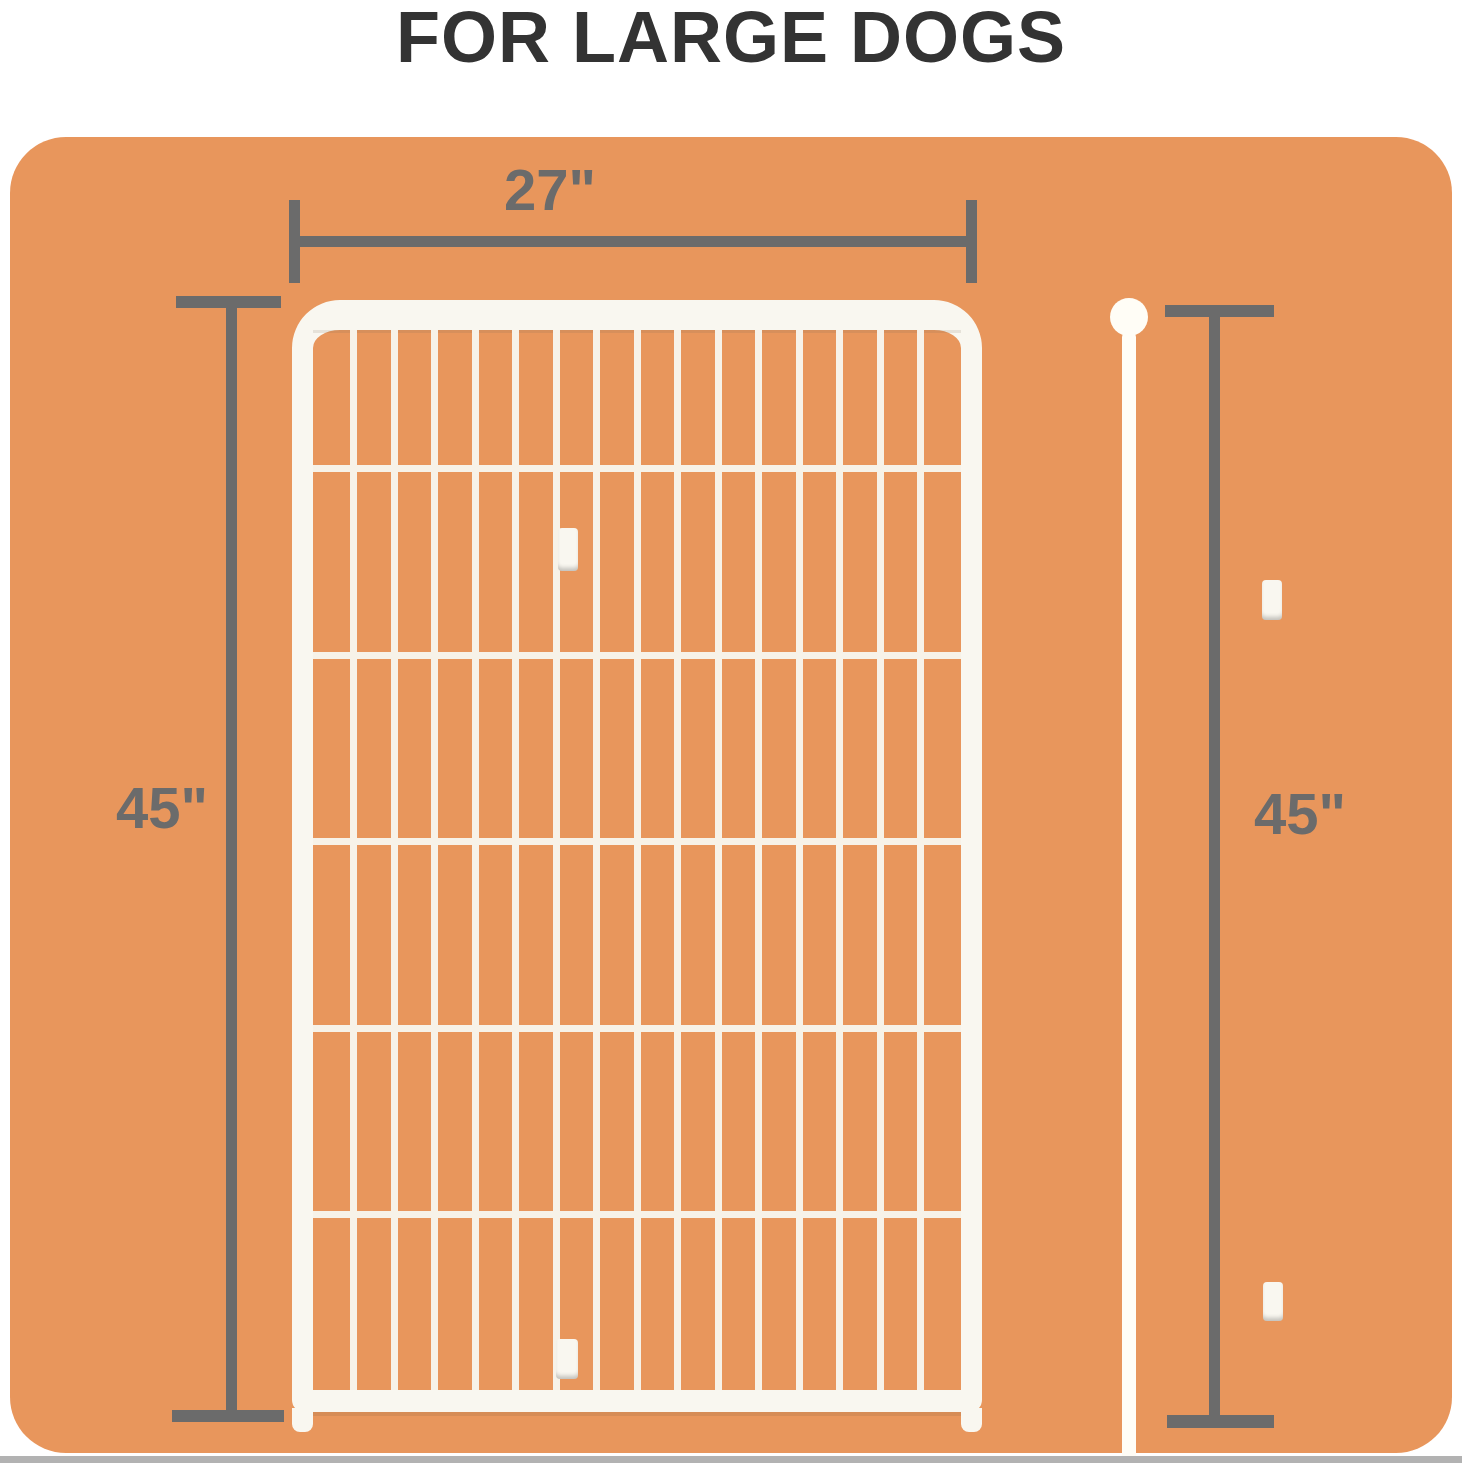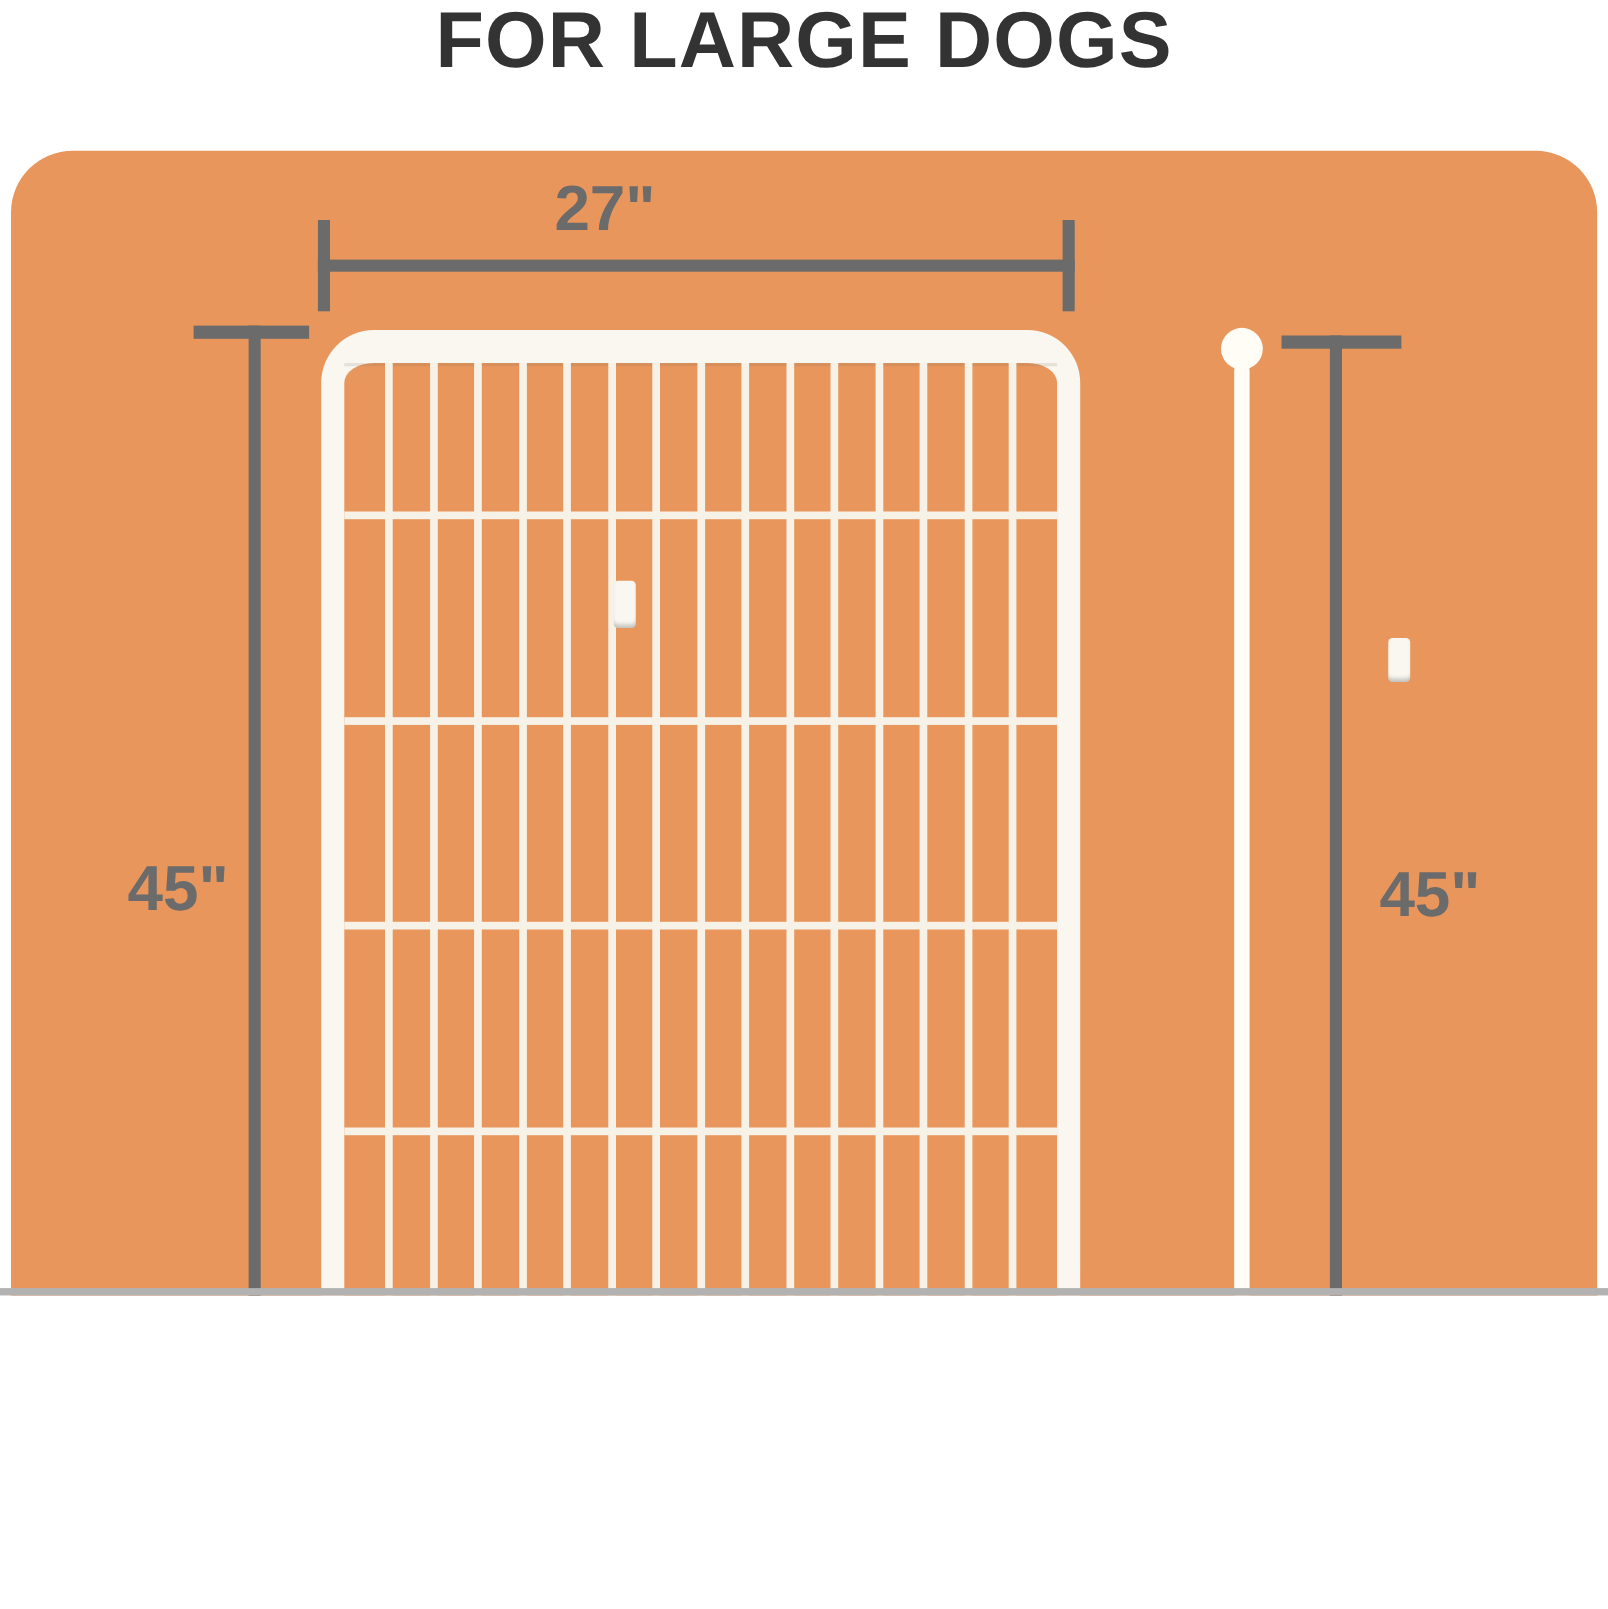--- a/index.html
+++ b/index.html
@@ -1,20 +1,20 @@
 <!DOCTYPE html>
 <html style="--page: #FFFFFF; --board: #E8965C; --dimension: #6B6B6B; --title: #333333; --frame: #F9F7F0; --bars: #F7F2E8; --stake: #FFFDF6; --footer: #B2B2B2;"><head>
 <meta charset="utf-8">
 <style>
   :root{
     --page:#FFFFFF; --board:#E8965C; --dimension:#6B6B6B; --title:#333333;
     --frame:#F9F7F0; --bars:#F7F2E8; --stake:#FFFDF6; --footer:#B2B2B2;
   }
   html,body{margin:0;padding:0;background:var(--page);}
-  .stage{position:relative;width:1462px;height:1178px;background:var(--page);
+  .stage{position:relative;width:1462px;height:1463px;background:var(--page);
          overflow:hidden;font-family:"Liberation Sans", sans-serif;}
   .page-title{position:absolute;top:-4px;left:0;width:100%;text-align:center;
     font-size:72px;font-weight:bold;letter-spacing:1px;color:var(--title);}
   .board{position:absolute;left:10px;top:137px;width:1442px;height:1316px;
     border-radius:56px;background:var(--board);}
   .footer-strip{position:absolute;left:0;bottom:0;width:100%;height:7px;background:var(--footer);}
 
   
   .dim{position:absolute;background:var(--dimension);}
   .dim-label{position:absolute;color:var(--dimension);font-weight:bold;font-size:58px;

